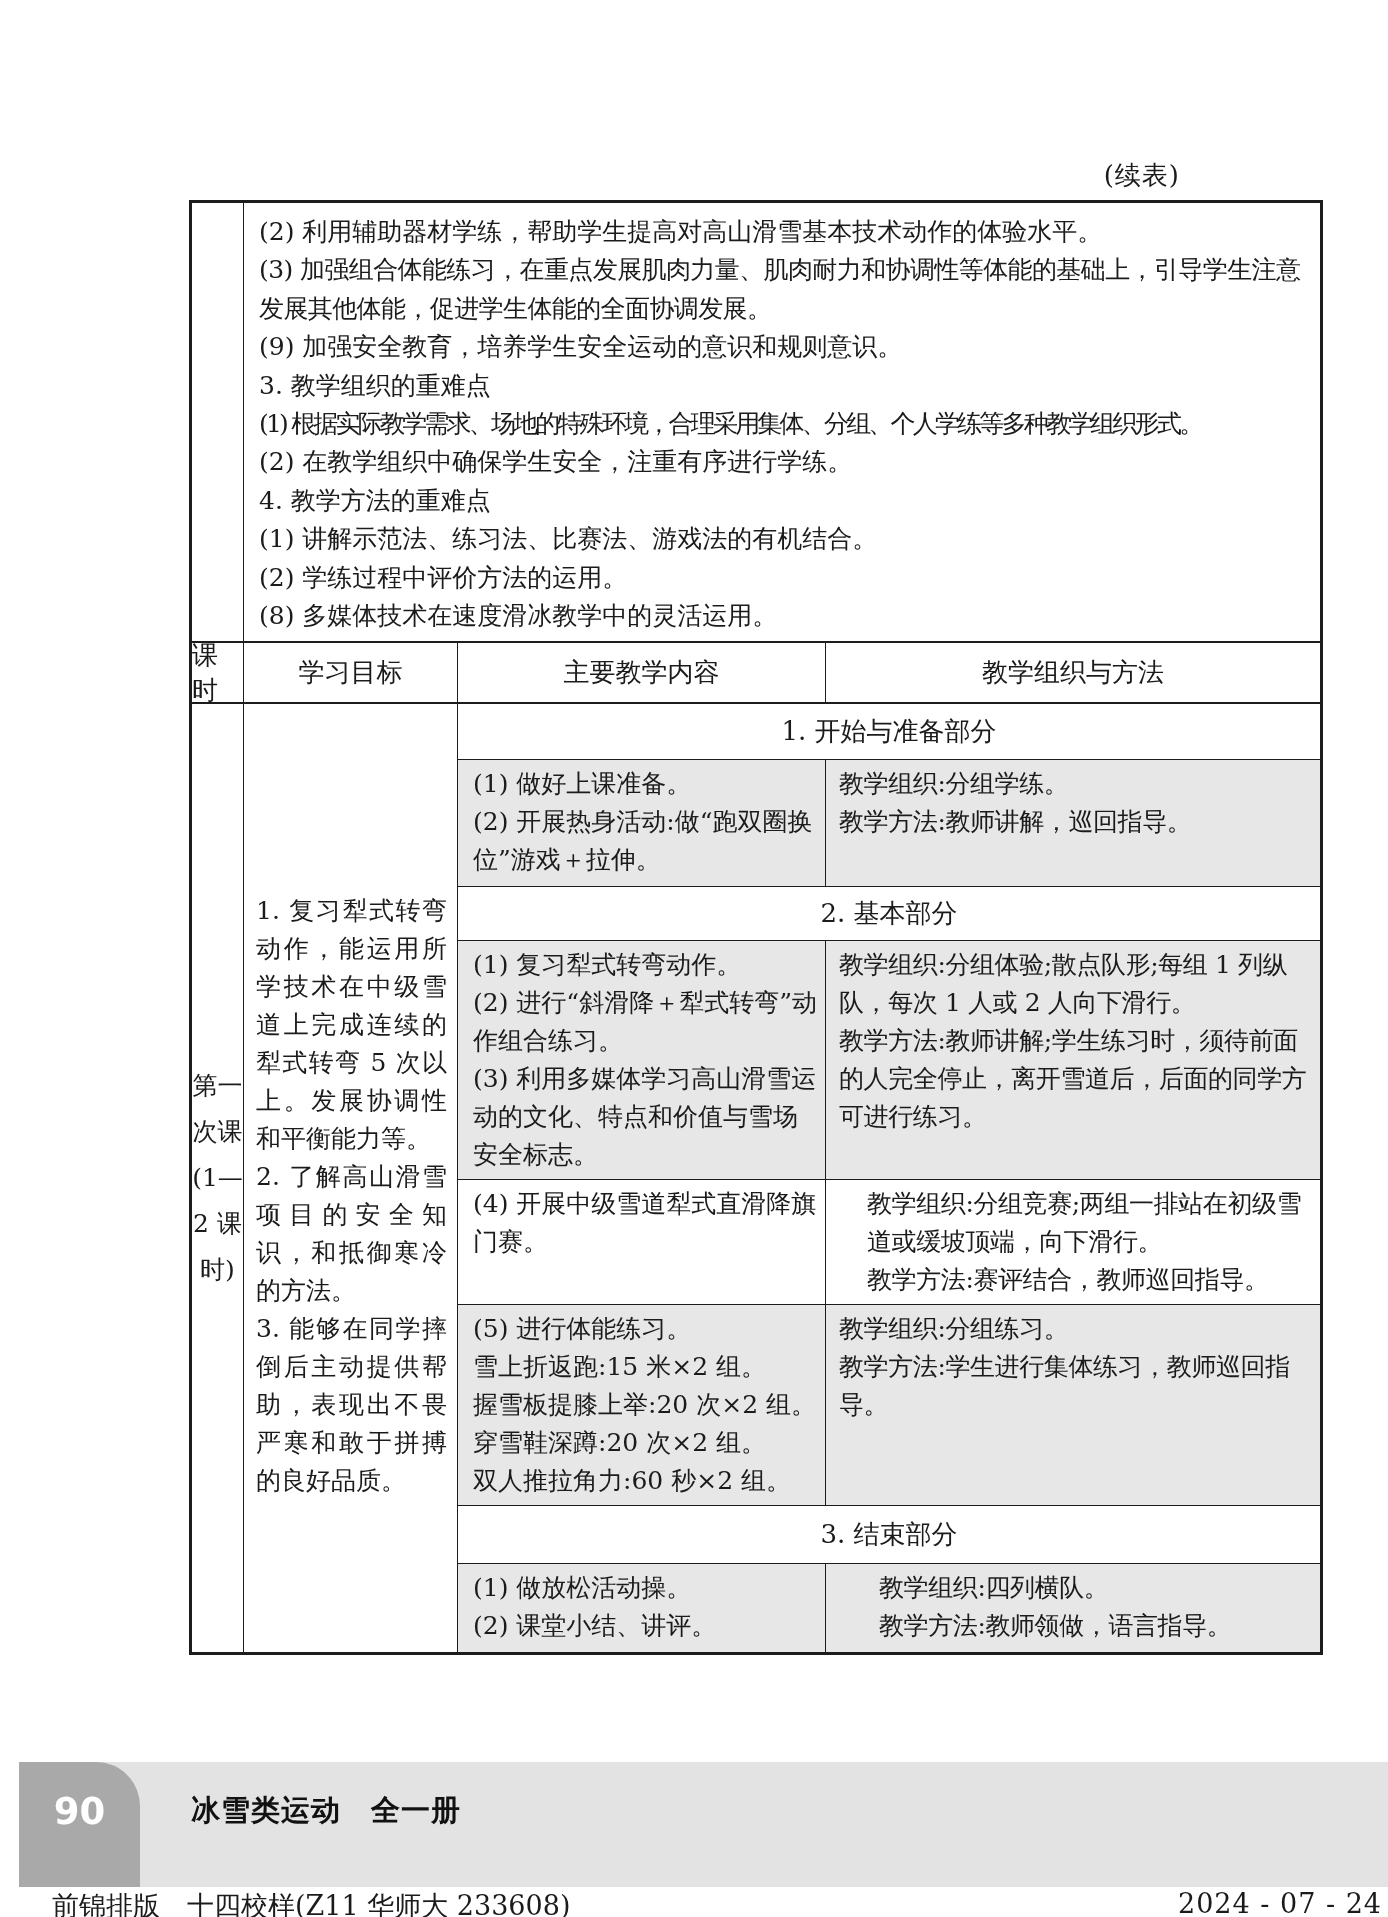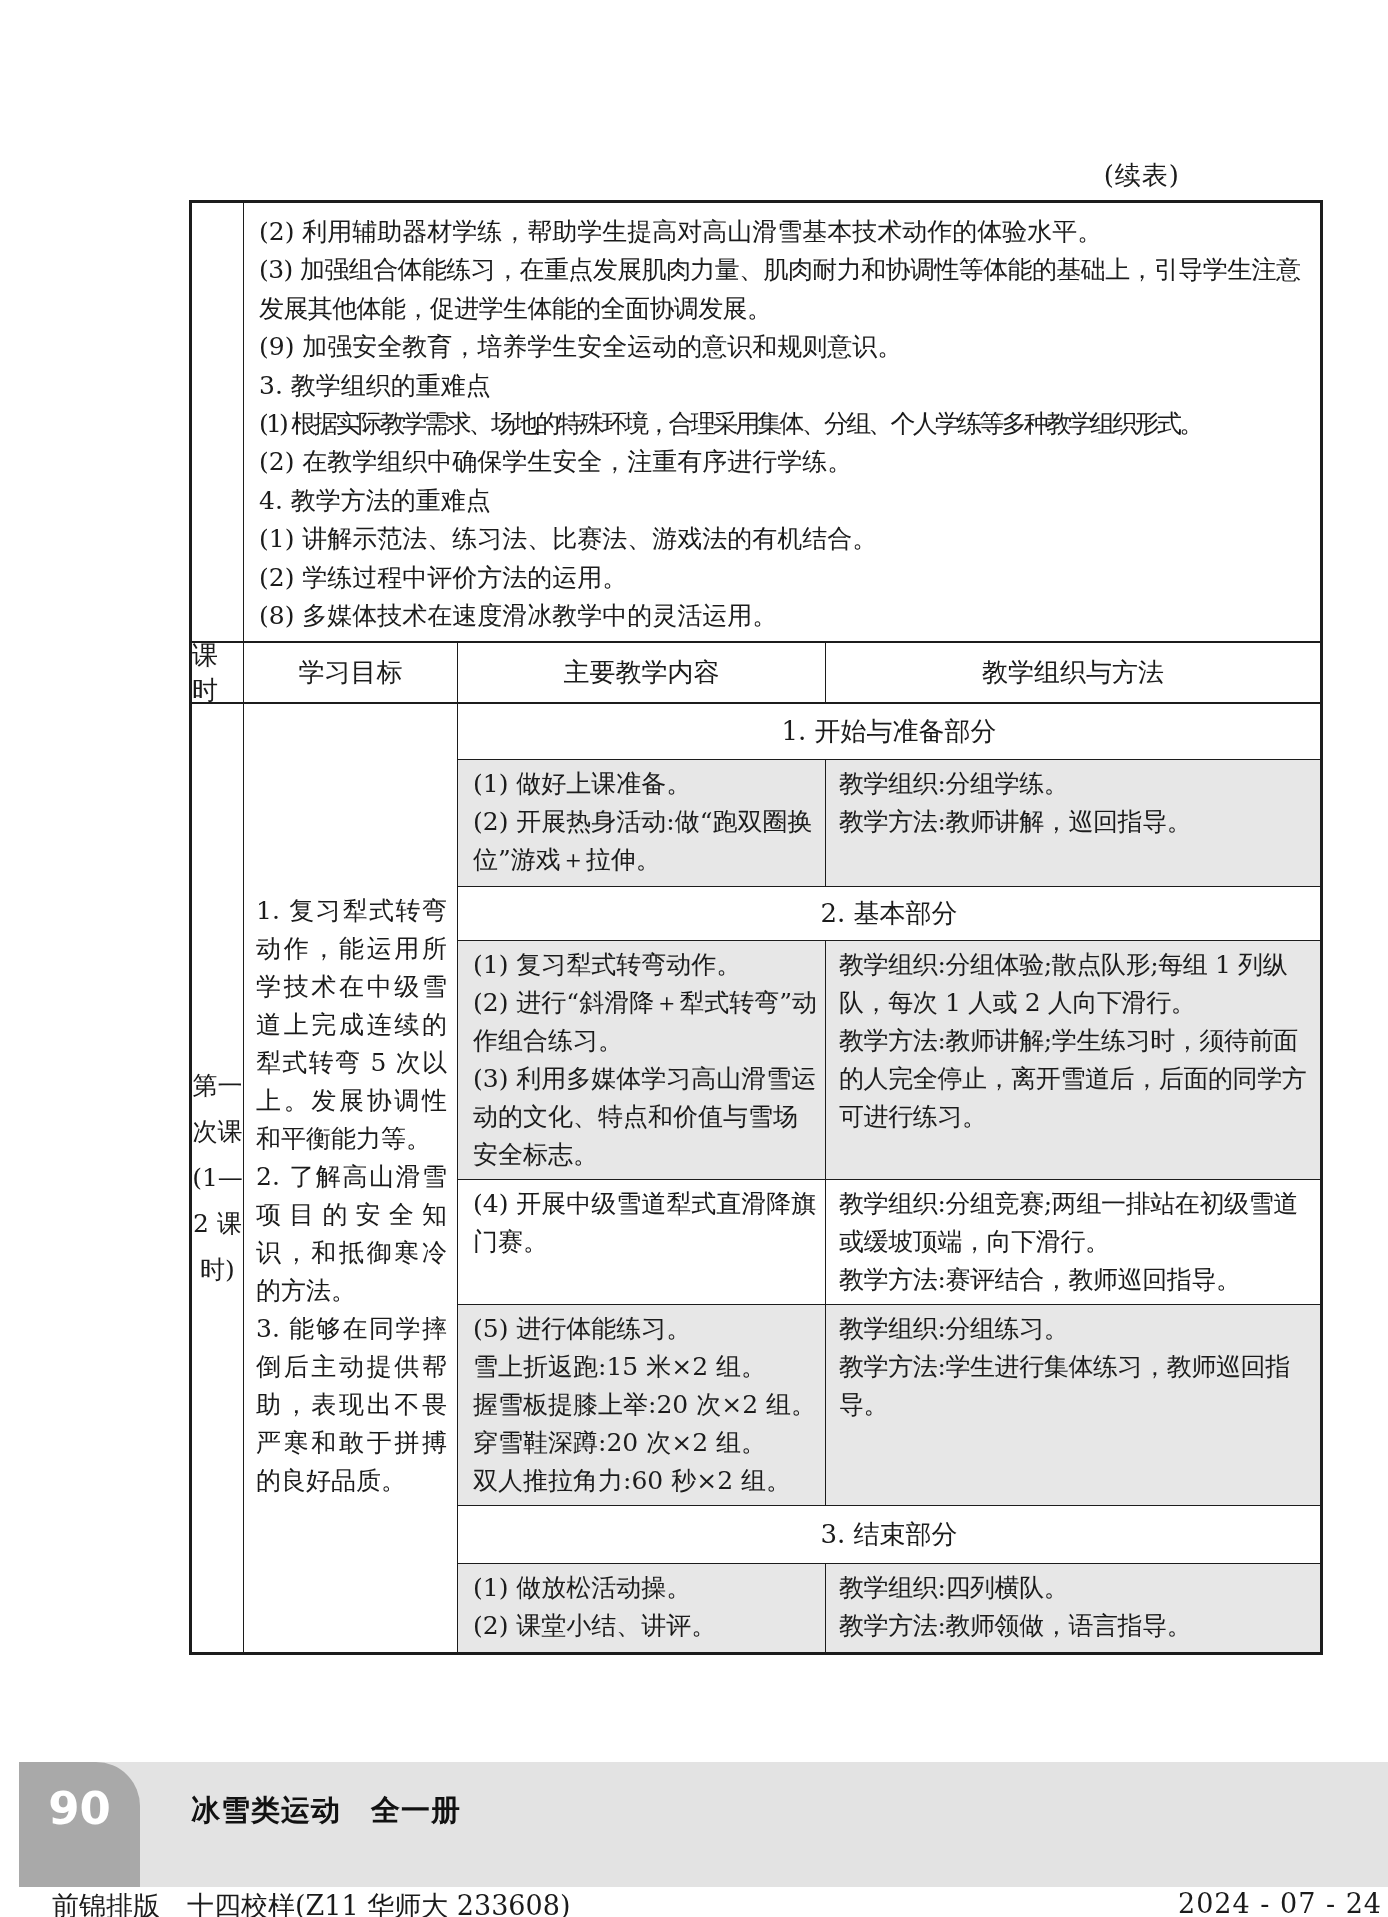--- a/index.html
+++ b/index.html
@@ -43,33 +43,33 @@
     text-align:justify;white-space:pre-line;
   }
   .sub{flex:1;display:flex;flex-direction:column;}
   .sec-title{
     display:flex;align-items:center;justify-content:center;
     font-size:26px;border-bottom:1.5px solid #1c1c1c;box-sizing:border-box;background:#fff;
   }
   .st1{min-height:56px;}.st2{min-height:54px;}.st3{min-height:58px;}
   .crow{display:flex;border-bottom:1.5px solid #1c1c1c;box-sizing:border-box;}
   .crow.shaded{background:#e7e7e7;}
-  .crow.last{border-bottom:none;flex:1;}
-  .r1{min-height:127px;}.r2{min-height:234px;}.r3{min-height:122px;}.r4{min-height:196px;}.r5{min-height:88px;}
+  .crow.last{border-bottom:none;flex:1;gap:40px;}
+  .r1{min-height:127px;}.r2{min-height:234px;}.r3{min-height:122px;gap:28px;}.r4{min-height:196px;}.r5{min-height:88px;}
   .ccell{box-sizing:border-box;font-size:25px;line-height:38px;white-space:pre-line;}
   .content-cell{flex:0 0 368px;border-right:1.5px solid #1c1c1c;padding:5px 6px 5px 15px;}
   .methods-cell{flex:1;padding:5px 4px 5px 13px;letter-spacing:-0.4px;}
 
   
   .footer-band{position:absolute;left:19px;top:1762px;width:1369px;height:125px;background:#e3e3e3;}
   .page-badge{
     position:absolute;left:0;top:0;width:121px;height:125px;background:#a9a9a9;
     border-radius:0 44px 0 0;color:#ffffff;
-    font-family:"DejaVu Sans","Liberation Sans",sans-serif;font-weight:700;font-size:45px;
-    display:flex;justify-content:center;align-items:flex-start;padding-top:20px;box-sizing:border-box;
+    font-family:"DejaVu Sans","Liberation Sans",sans-serif;font-weight:700;font-size:37px;
+    display:flex;justify-content:center;align-items:flex-start;padding-top:28px;box-sizing:border-box;
   }
   .book-title{
     position:absolute;left:172px;top:29px;
     font-family:"DejaVu Sans","Liberation Sans",sans-serif;font-weight:700;
     font-size:29px;color:#111;letter-spacing:1px;
   }
   .footer-meta{position:absolute;left:17px;top:1888px;width:1388px;height:29px;font-size:27px;}
   .proof-note{position:absolute;left:35px;top:0;}
   .proof-date{position:absolute;right:23px;top:0;letter-spacing:1px;}
 </style>

